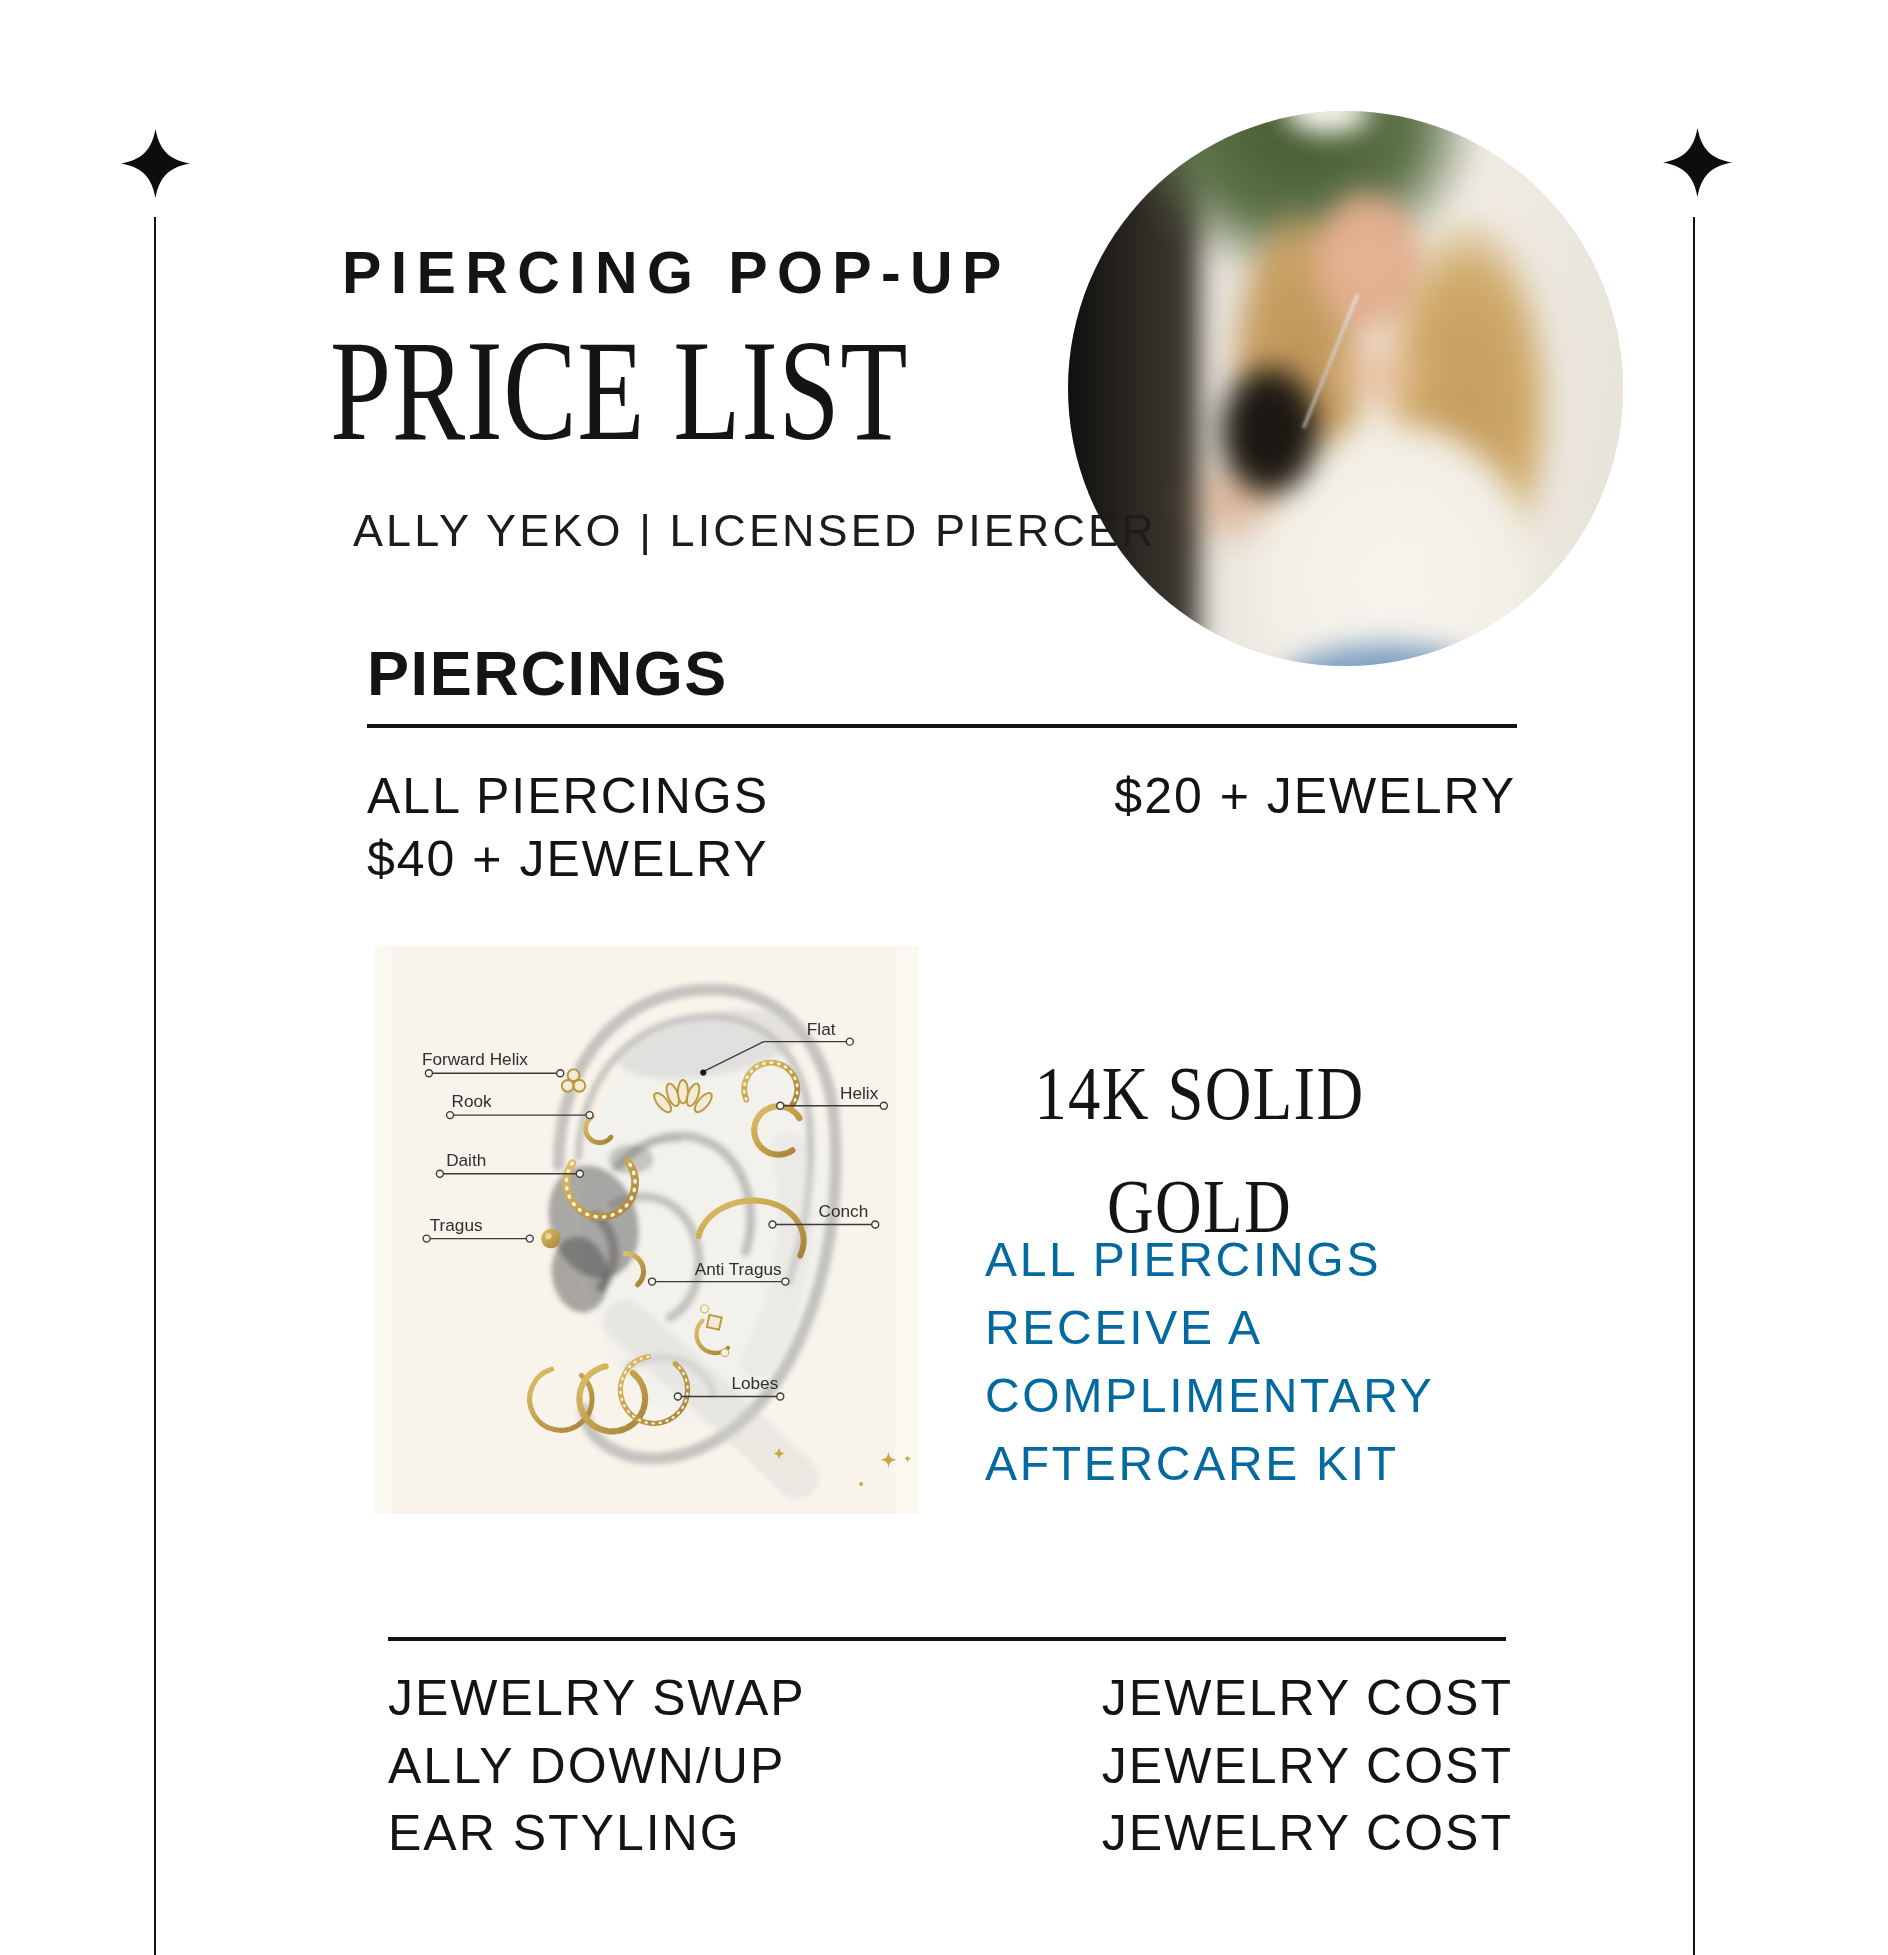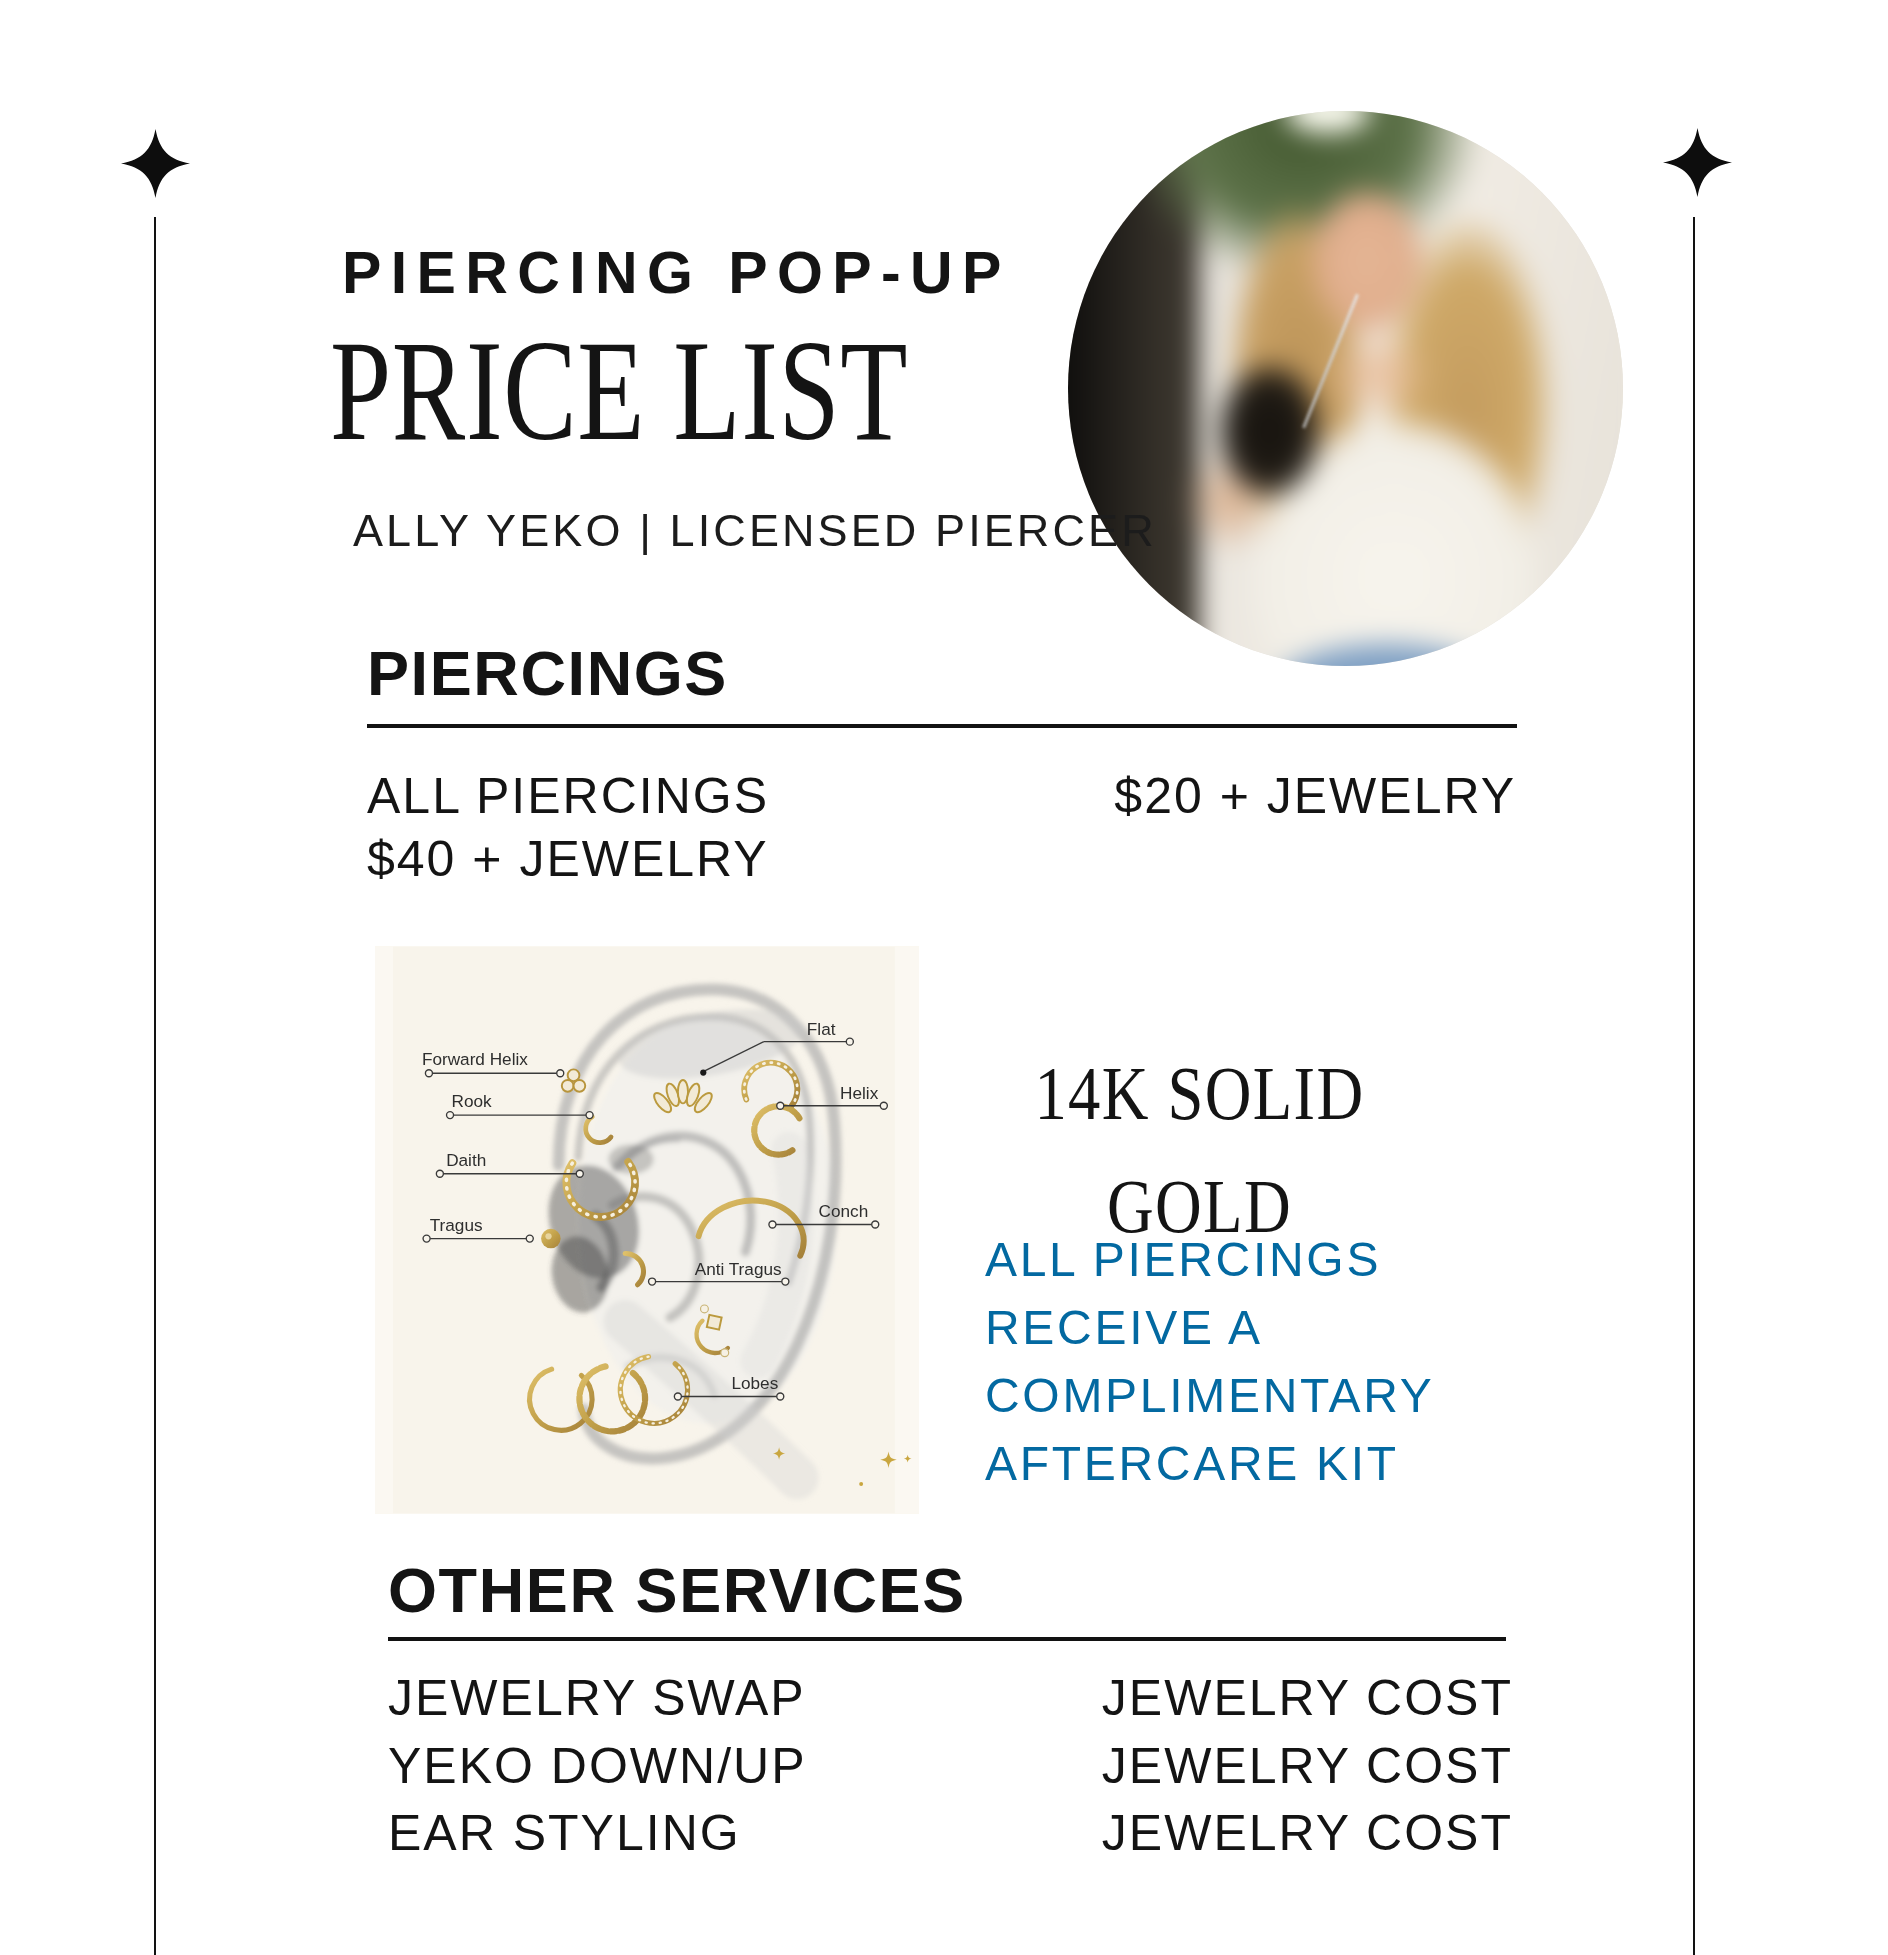--- a/index.html
+++ b/index.html
@@ -208,28 +208,27 @@
       <text x="912" y="1134">Lobes</text>
     </g>
   </svg>
 
   <div class="abs gold-callout">
     <div class="nowrap">14K SOLID</div>
     <div class="nowrap">GOLD</div>
   </div>
   <div class="abs gold-note">ALL PIERCINGS RECEIVE A COMPLIMENTARY AFTERCARE KIT</div>
 
-  <div class="abs nowrap sec-heading" style="left:388px; top:1554px;">OTHER SERVICES</div>
   <div class="divider" style="left:388px; top:1637px; width:1118px;"></div>
   <div class="price-row" style="left:388px; top:1669px; width:1125px;gap:30px;">
     <span>JEWELRY SWAP</span>
     <span>JEWELRY COST</span>
   </div>
   <div class="price-row" style="left:388px; top:1737px; width:1125px;">
-    <span>YEKO DOWN/UP</span>
+    <span>ALLY DOWN/UP</span>
     <span>JEWELRY COST</span>
   </div>
   <div class="price-row" style="left:388px; top:1804px; width:1125px;">
     <span>EAR STYLING</span>
     <span>JEWELRY COST</span>
   </div>
 
 </div>
 
 

